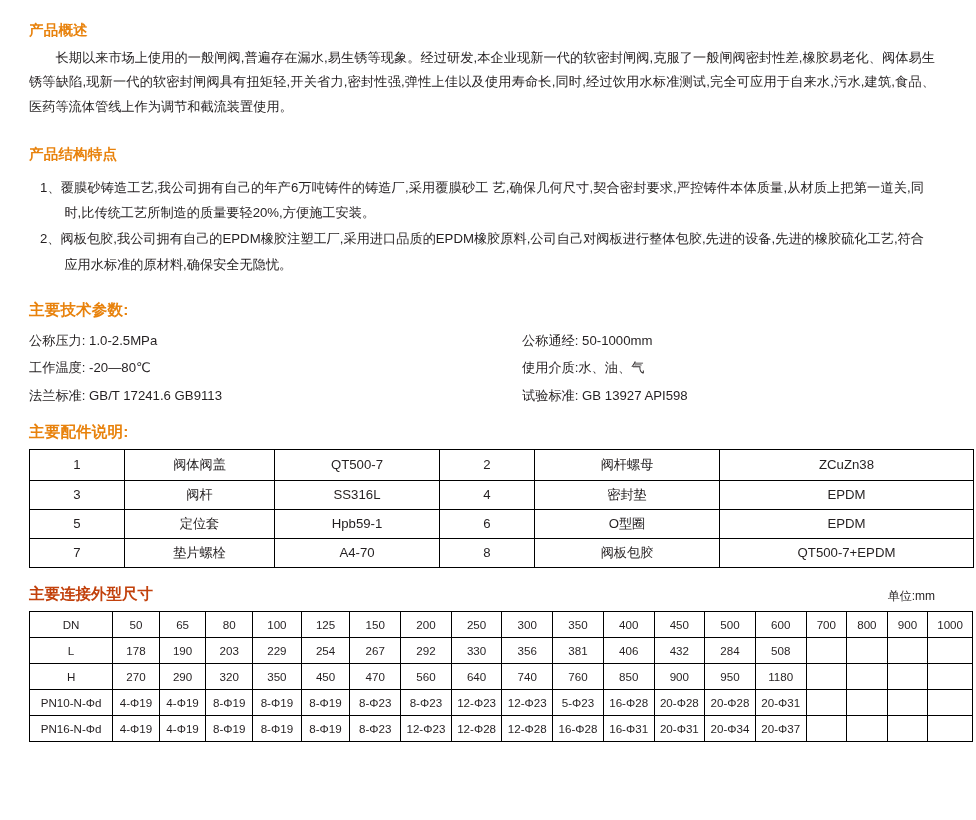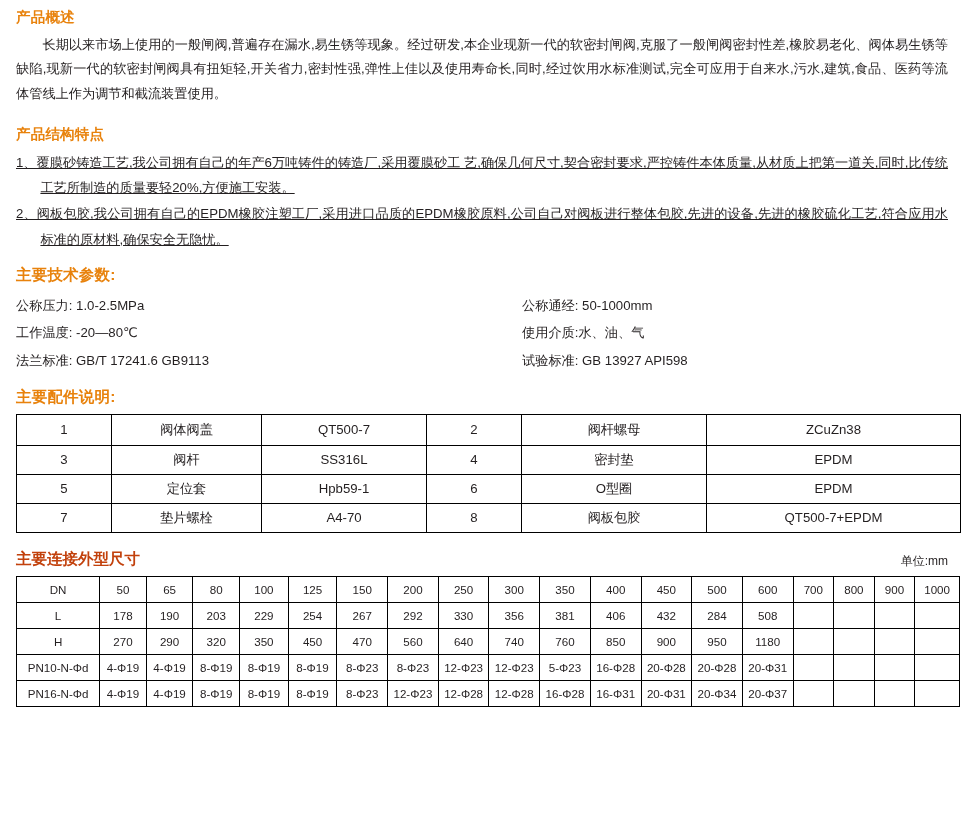--- a/index.html
+++ b/index.html
@@ -12,52 +12,51 @@
     background: #ffffff;
     font-family: "Liberation Sans", "DejaVu Sans", sans-serif;
     color: #231f20;
     font-size: 13px;
     overflow: hidden;
   }
   .page {
     position: relative;
     width: 964px;
     height: 820px;
-    padding: 0;
+    padding: 13px;
     box-sizing: border-box;
   }
   .wrap {
     padding: 8px 16px 0 16px;
   }
   .section-title {
     color: #e8820c;
     font-weight: bold;
     font-size: 14.5px;
     margin: 0 0 6px 0;
     letter-spacing: 0.2px;
   }
   .section-title.big {
     font-size: 15.5px;
   }
   p.para {
-    margin: 0 0 5px 0;
+    margin: 0 0 12px 0;
     line-height: 1.85;
     font-size: 13.2px;
     text-align: justify;
     text-indent: 2em;
     color: #231f20;
   }
   .block-gap-1 { height: 14px; }
   .block-gap-2 { height: 12px; }
   .block-gap-3 { height: 10px; }
   ol.feat {
-    margin: 0;
+    margin: 11px;
     padding: 0;
     list-style: none;
-    text-decoration: underline;
   }
   ol.feat li {
     line-height: 1.9;
     font-size: 13.2px;
     text-align: justify;
     padding-left: 1.85em;
     text-indent: -1.85em;
     margin-bottom: 1px;
   }
   .specs {

